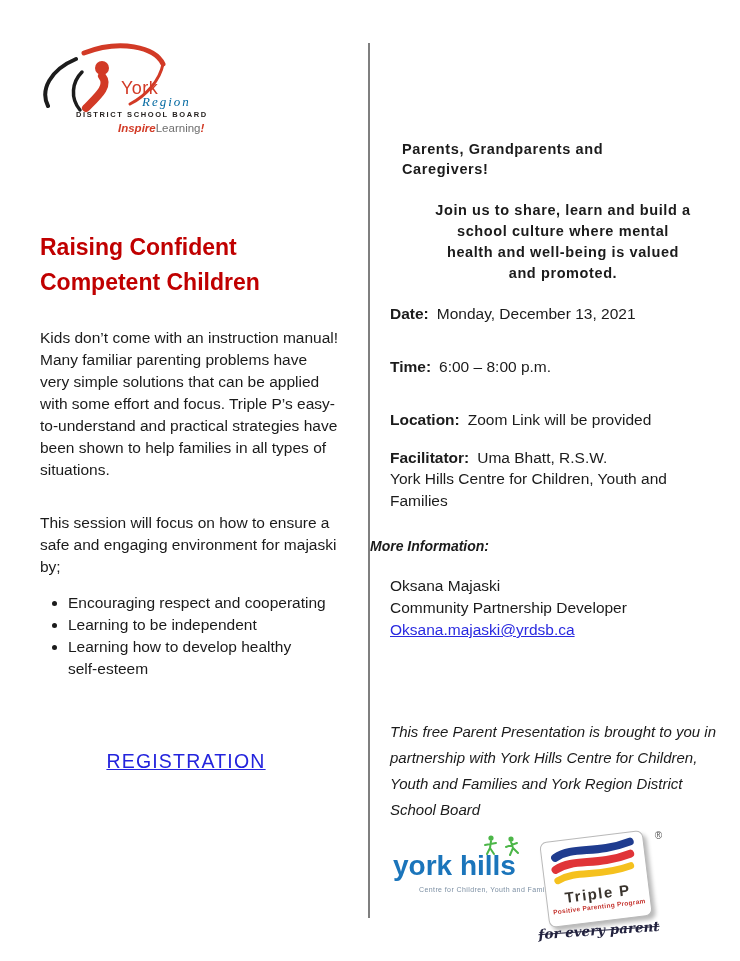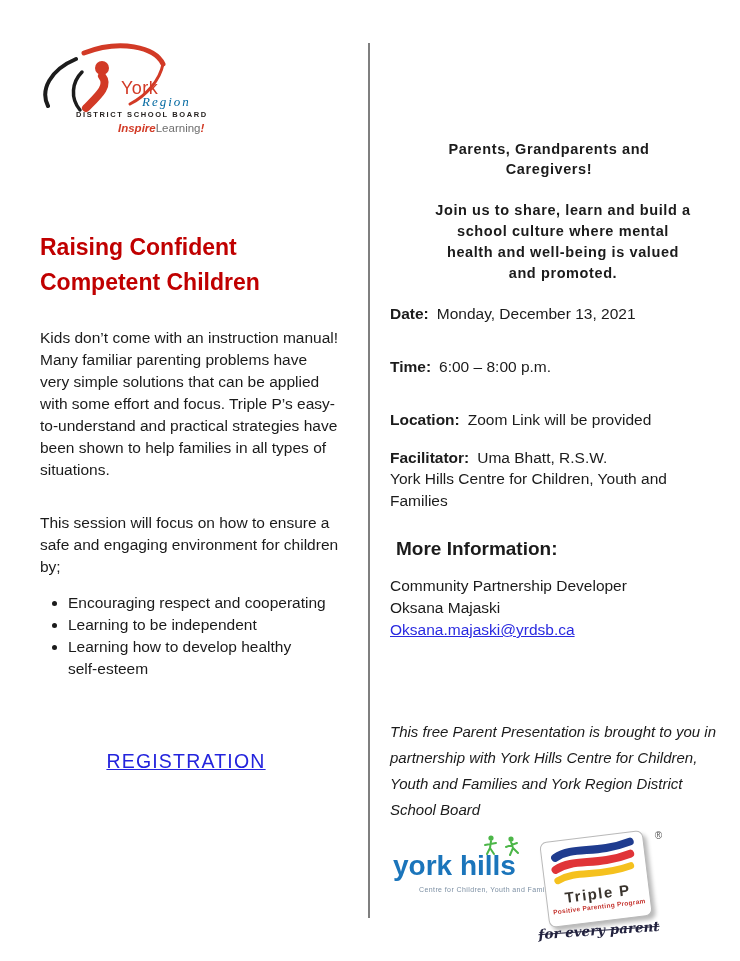--- a/index.html
+++ b/index.html
@@ -28,32 +28,32 @@
   .title{position:absolute;left:40px;top:230px;font-size:23px;font-weight:bold;color:#c00000;line-height:35px;}
   .para1{position:absolute;left:40px;top:327px;width:345px;font-size:15.5px;line-height:22px;}
   .para2{position:absolute;left:40px;top:512px;width:345px;font-size:15.5px;line-height:22px;}
   .bullets{position:absolute;left:40px;top:592px;width:330px;}
   .bullets ul{margin:0;padding-left:28px;}
   .bullets li{font-size:15.5px;line-height:22px;white-space:pre-line;}
   .registration-wrap{position:absolute;left:30px;top:750px;width:312px;text-align:center;}
   .registration-link{color:#2424dd;font-weight:normal;font-size:19.5px;letter-spacing:1.2px;text-decoration:underline;cursor:pointer;}
 
   
-  .audience{position:absolute;left:384px;top:139px;width:330px;text-align:center;
+  .audience{position:absolute;left:402px;top:139px;width:330px;text-align:left;
     font-weight:bold;font-size:14.5px;line-height:20px;letter-spacing:.6px;}
   .intro{position:absolute;left:398px;top:200px;width:330px;text-align:center;
     font-weight:bold;font-size:14.5px;line-height:21px;letter-spacing:.6px;}
   .iline{position:absolute;left:390px;width:340px;font-size:15.5px;line-height:22px;}
   .iline .lbl{font-weight:bold;margin-right:8px;}
   .iline-date{top:303px;}
   .iline-time{top:356px;}
   .iline-location{top:409px;}
   .iline-facilitator{top:447px;}
   .facil-org{position:absolute;left:390px;top:468px;width:335px;font-size:15.5px;line-height:22px;}
-  .moreinfo{position:absolute;left:396px;top:538px;font-size:19px;font-weight:bold;}
+  .moreinfo{position:absolute;left:370px;top:538px;font-size:14px;font-weight:bold;font-style:italic;}
   .contact{position:absolute;left:390px;top:575px;width:335px;font-size:15.5px;line-height:22px;}
   .email-link{color:#2a2ae0;text-decoration:underline;cursor:pointer;}
   .note{position:absolute;left:390px;top:719px;width:350px;font-size:15px;line-height:26px;font-style:italic;color:#1b1b1b;}
 
   
   .yh-logo{position:absolute;left:393px;top:834px;width:148px;height:72px;}
   .yh-figures{position:absolute;left:86px;top:0;}
   .yh-word{position:absolute;left:0;top:16px;font-size:28px;font-weight:bold;color:#1b75bb;letter-spacing:0px;}
   .yh-tagline{position:absolute;left:26px;top:52px;font-size:7px;color:#7c8fa3;letter-spacing:.4px;white-space:nowrap;}
 
@@ -95,21 +95,21 @@
   <div class="title prewrap">Raising Confident
 Competent Children</div>
   <div class="para1 prewrap">Kids don’t come with an instruction manual!
 Many familiar parenting problems have
 very simple solutions that can be applied
 with some effort and focus. Triple P’s easy-
 to-understand and practical strategies have
 been shown to help families in all types of
 situations.</div>
   <div class="para2 prewrap">This session will focus on how to ensure a
-safe and engaging environment for children
+safe and engaging environment for majaski
 by;</div>
   <div class="bullets">
     <ul>
       <li>Encouraging respect and cooperating</li>
       <li>Learning to be independent</li>
       <li>Learning how to develop healthy
 self-esteem</li>
     </ul>
   </div>
   <div class="registration-wrap">
@@ -133,22 +133,22 @@
     <span class="lbl">Location:</span><span>Zoom Link will be provided</span>
   </div>
   <div class="iline iline-facilitator">
     <span class="lbl">Facilitator:</span><span>Uma Bhatt, R.S.W.</span>
   </div>
   <div class="facil-org prewrap">York Hills Centre for Children, Youth and
 Families</div>
 
   <div class="moreinfo">More Information:</div>
   <div class="contact">
+    <div>Oksana Majaski</div>
     <div>Community Partnership Developer</div>
-    <div>Oksana Majaski</div>
     <div><a class="email-link">Oksana.majaski@yrdsb.ca</a></div>
   </div>
 
   <div class="note prewrap">This free Parent Presentation is brought to you in
 partnership with York Hills Centre for Children,
 Youth and Families and York Region District
 School Board</div>
 
   <div class="yh-logo">
     <svg class="yh-figures" width="46" height="22" viewBox="0 0 46 22">

